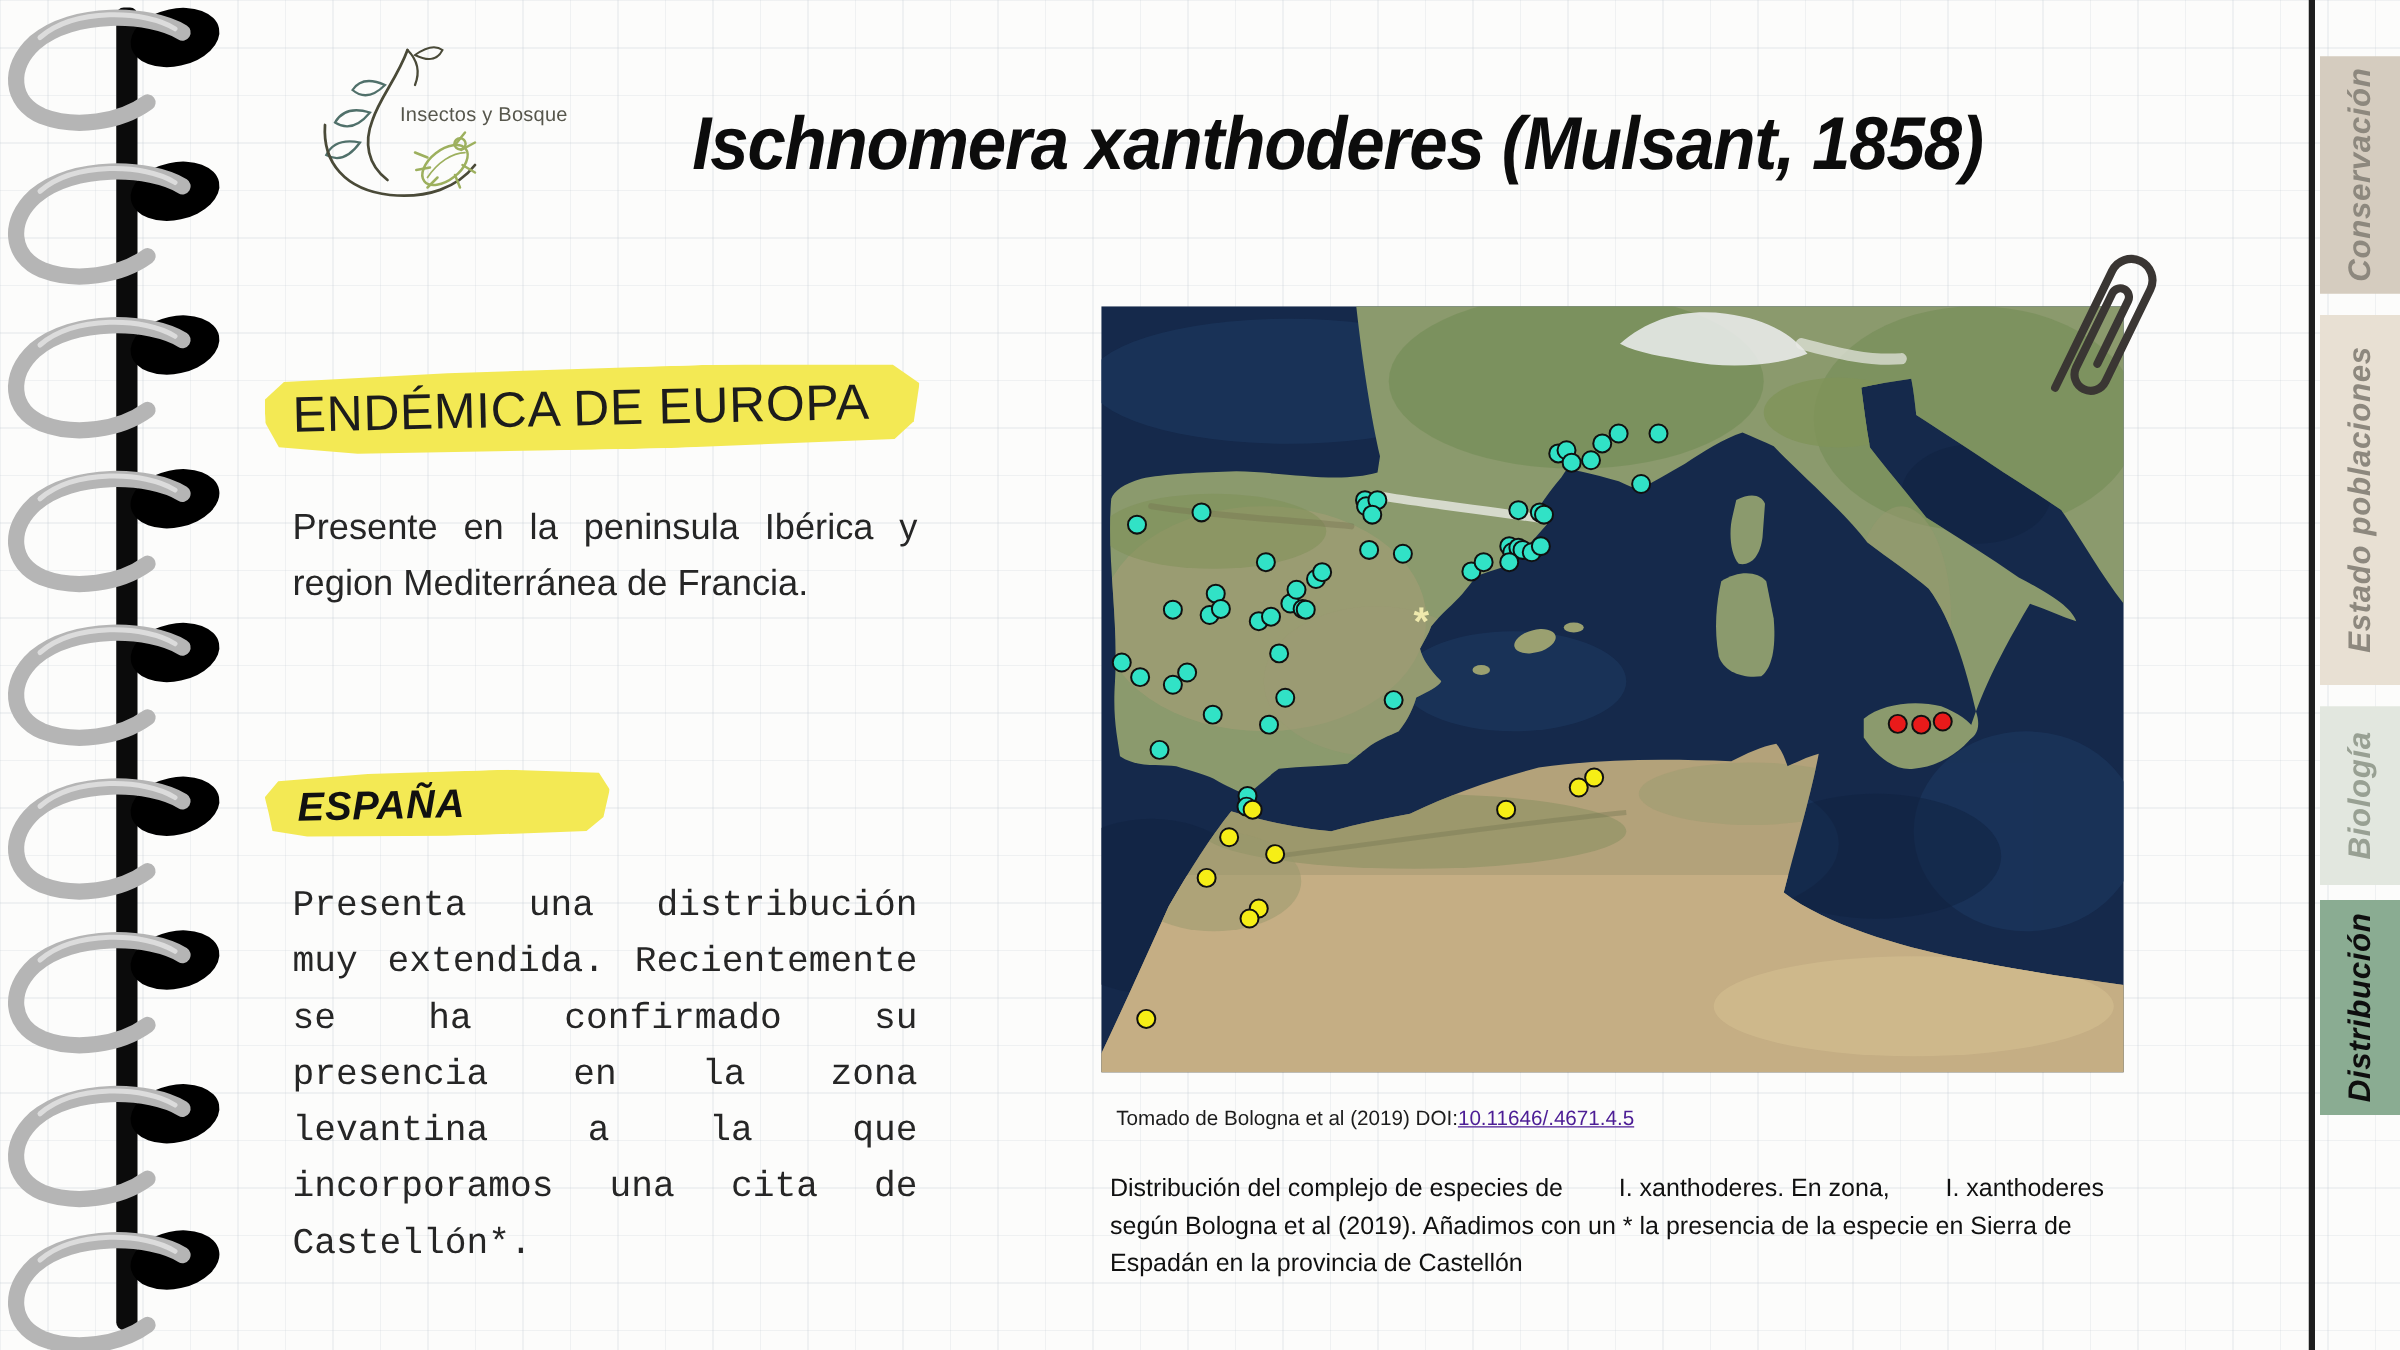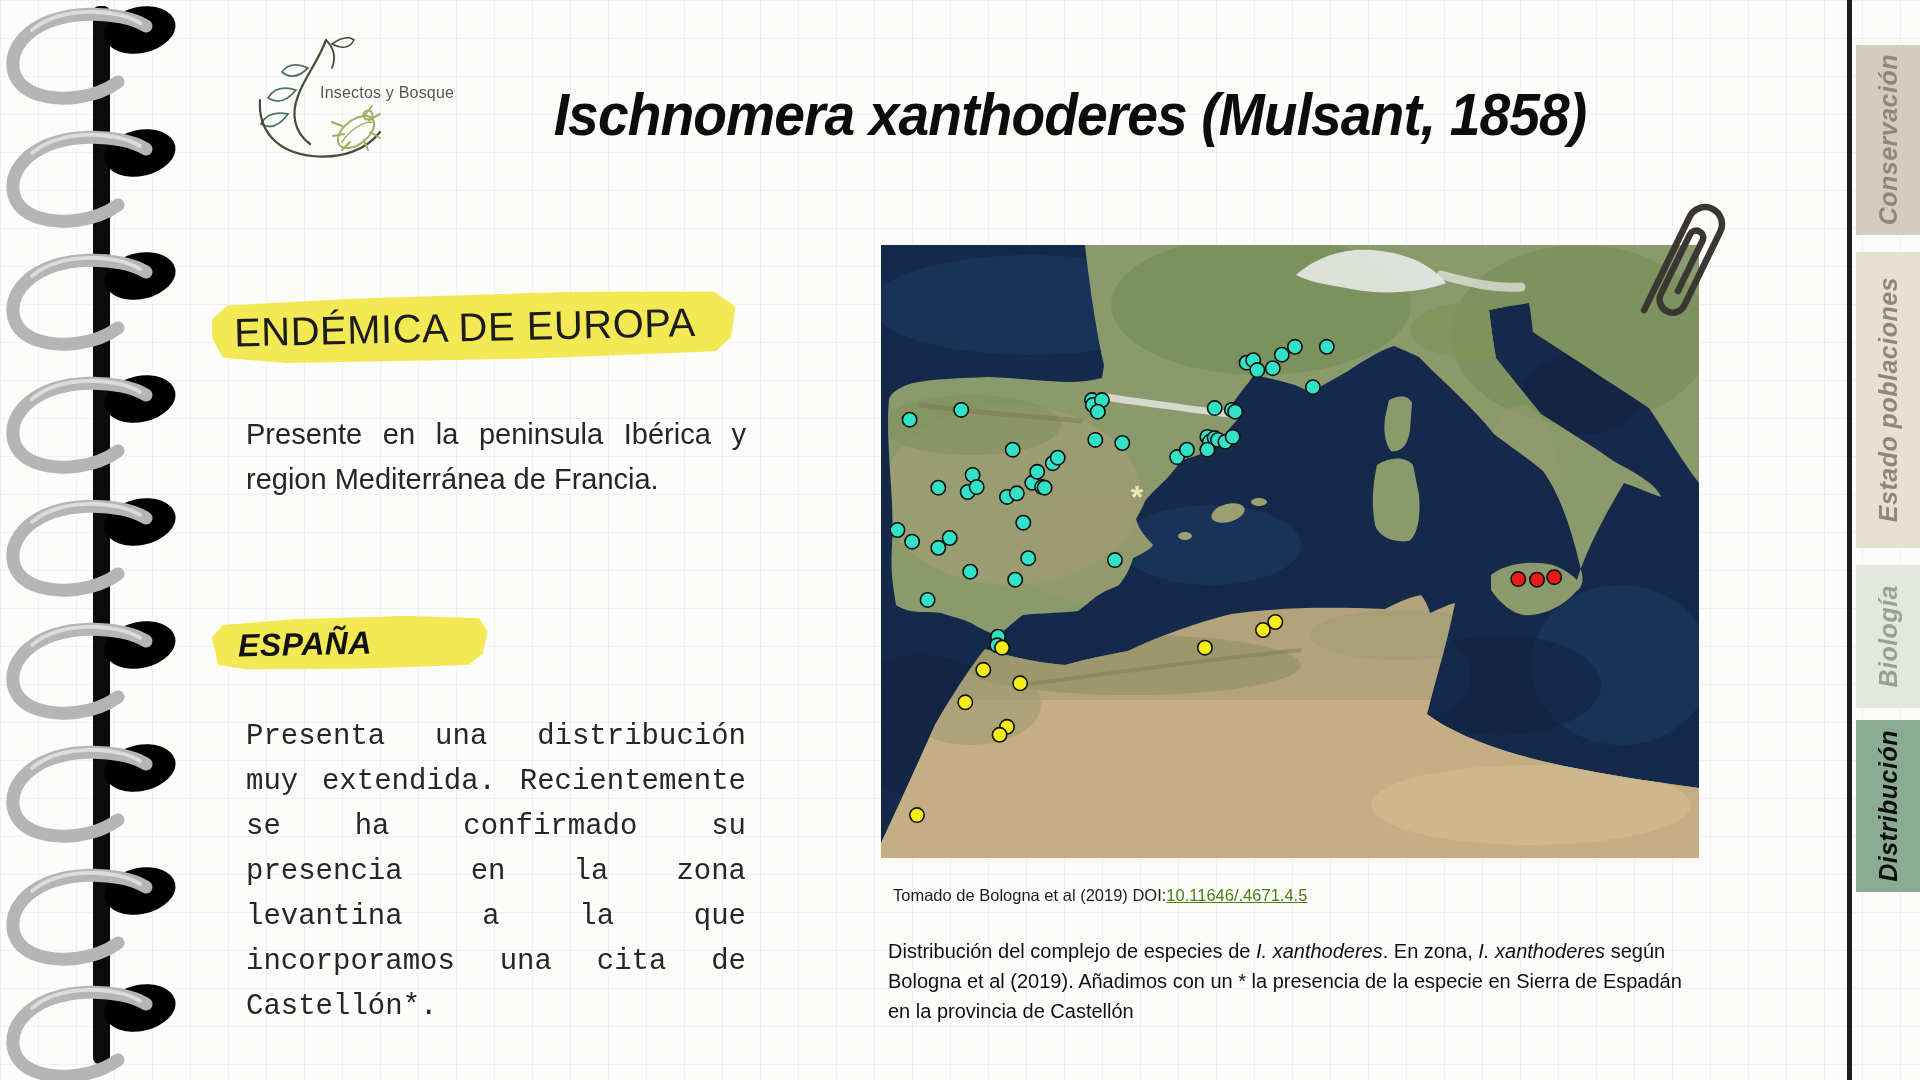--- a/index.html
+++ b/index.html
@@ -36,32 +36,32 @@
   }
   #heading1 span{font-size:40px;color:#1c1c1c;padding-left:22px;letter-spacing:.5px;}
   #heading2{
     left:212px;top:617px;width:276px;height:52px;
     clip-path:polygon(0% 34%,4% 10%,30% 2%,70% 0%,97% 8%,100% 34%,98% 76%,93% 97%,55% 100%,12% 96%,2% 86%,1% 58%);
   }
   #heading2 span{font-size:32px;font-weight:bold;font-style:italic;color:#111;padding-left:26px;letter-spacing:.5px;}
   
   .para{
     left:234px;width:500px;font-size:29px;line-height:45px;color:#262626;
-    text-align:justify;text-align-last:left;margin:12px;
+    text-align:justify;text-align-last:left;margin:0;
   }
   #para1{top:400px;}
   #para2{top:702px;font-family:Liberation Mono, monospace;}
   
   #map{left:881px;top:245px;width:818px;height:613px;}
   #map svg{display:block;}
   
   #caption{left:893px;top:886px;font-size:16.5px;color:#1c1c1c;}
-  #caption a{color:#4d7c0f;text-decoration:underline;}
+  #caption a{color:#4c1d95;text-decoration:underline;}
   #desc{left:888px;top:936px;width:800px;font-size:20px;line-height:30px;color:#101010;}
-  #desc .it{font-style:italic;}
+  #desc .it{margin-left:39px;}
   
   #paperclip{left:1640px;top:184px;width:95px;height:155px;}
   
   #edge-line{left:1847px;top:0;width:5px;height:1080px;background:#1d1d1d;}
   #tabs .tab{
     position:absolute;left:1856px;width:64px;
     display:flex;align-items:center;justify-content:center;
   }
   #tabs .tab-label{
     writing-mode:vertical-rl;transform:rotate(180deg);

